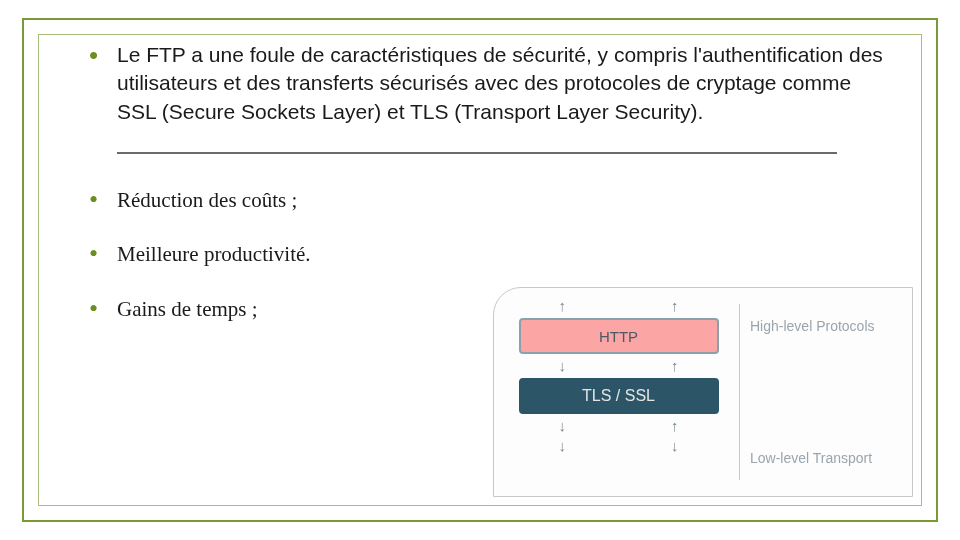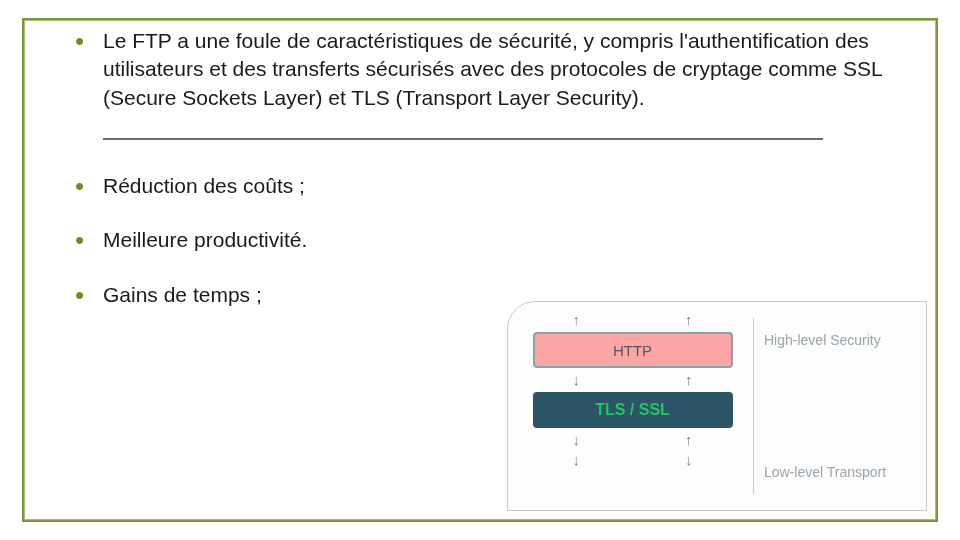--- a/index.html
+++ b/index.html
@@ -11,21 +11,21 @@
     position: relative;
     overflow: hidden;
   }
   .outer-border {
     position: absolute;
     top: 18px;
     left: 22px;
     right: 22px;
     bottom: 18px;
     border: 2px solid #7a9a3a;
-    padding: 0;
+    padding: 14px;
   }
   .inner-border {
     width: 100%;
     height: 100%;
     border: 1px solid #a8bd7a;
     position: relative;
     padding: 0px 30px 0 50px;
   }
   ul.main-list {
     list-style: none;
@@ -44,20 +44,21 @@
     position: absolute;
     left: 0;
     top: 1px;
     color: #6b8e23;
     font-size: 26px;
     line-height: 1;
   }
   .small-items li {
     font-size: 20px;
     margin-bottom: 20px;
+    font-family: Liberation Serif, serif;
   }
   .hr-line {
     border: none;
     border-top: 2px solid #6a6a6a;
     margin: 0 0 26px 28px;
     width: 720px;
   }
   .diagram {
     position: absolute;
     right: 8px;
@@ -87,22 +88,22 @@
     display: flex;
     align-items: center;
     justify-content: center;
     font-size: 15px;
     color: #4a5a66;
     background: #fca5a5;
   }
   .proto-box.dark {
     background: #2d5568;
     border-color: #2d5568;
-    color: #22c55e;
-    font-weight: bold;
+    color: #e5e5e5;
+    font-weight: normal;
     font-size: 16px;
   }
   .arrows {
     width: 170px;
     height: 16px;
     display: flex;
     justify-content: space-between;
     padding: 0 25px;
   }
   .arr {
@@ -169,19 +170,19 @@
           <span class="arr">↓</span>
           <span class="arr">↑</span>
         </div>
         <div class="arrows">
           <span class="arr">↓</span>
           <span class="arr">↓</span>
         </div>
       </div>
       <div class="vsep"></div>
       <div class="labels">
-        <span>High-level Security</span>
+        <span>High-level Protocols</span>
         <span>Low-level Transport</span>
       </div>
     </div>
 
   </div>
 </div>
 
 </body></html>

